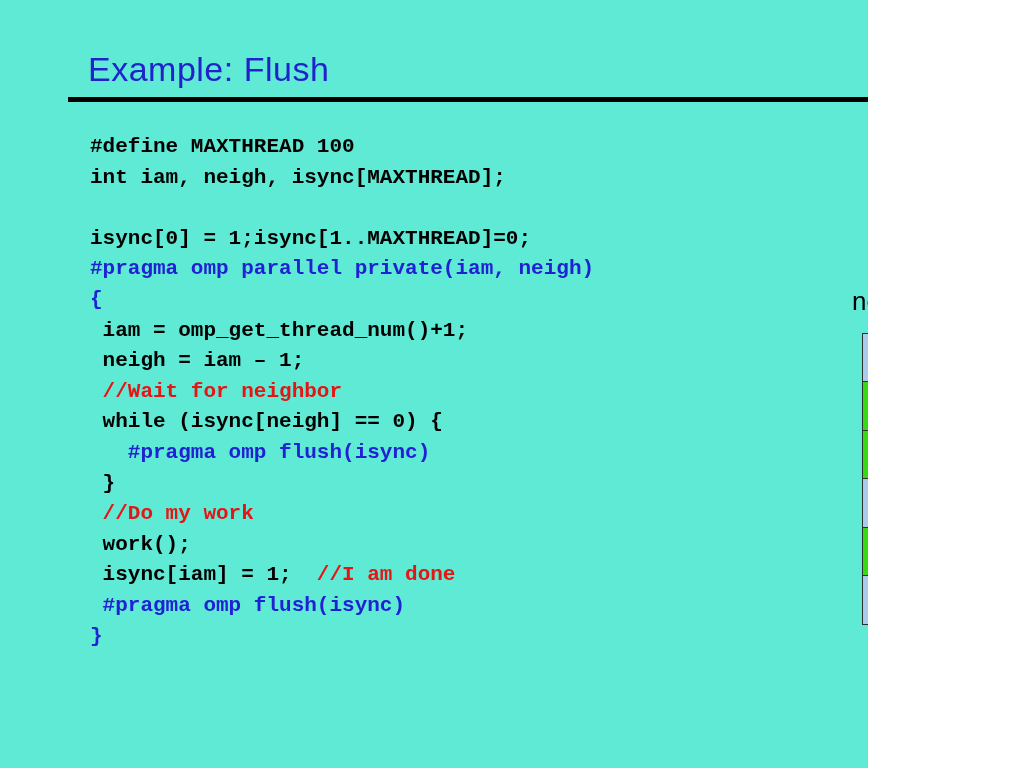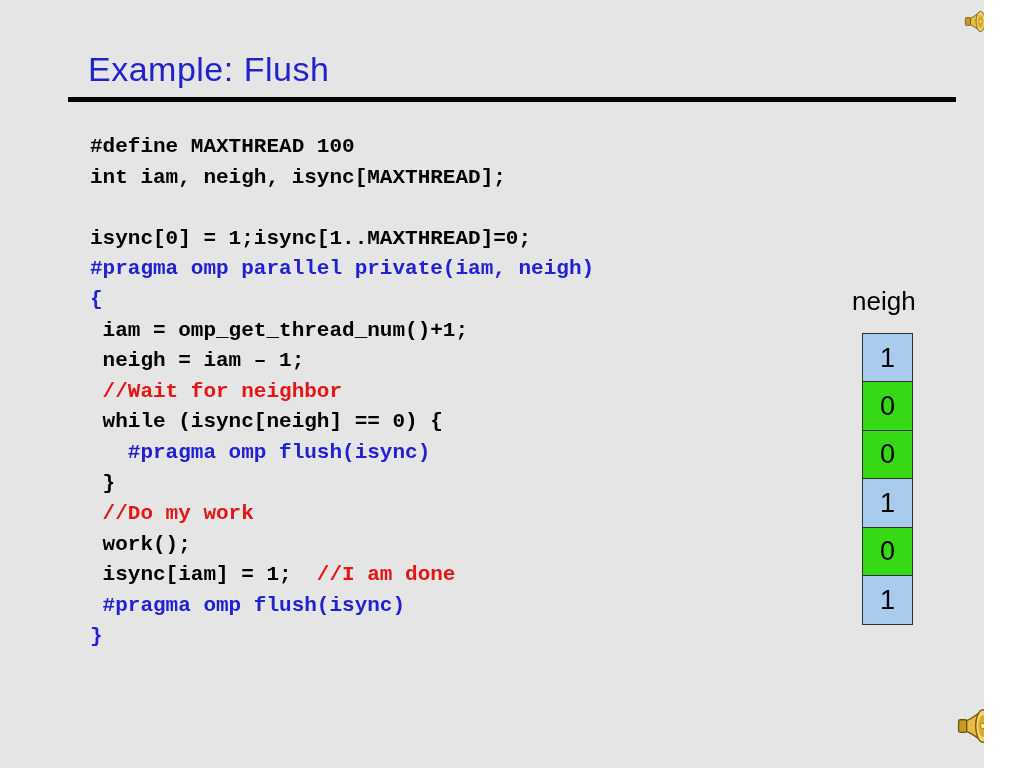--- a/index.html
+++ b/index.html
@@ -1,18 +1,18 @@
 <!DOCTYPE html>
 <html><head>
 <meta charset="utf-8">
 <style>
   html,body { margin:0; padding:0; }
   .slide {
-    position:relative; width:984px; height:768px;
-    background:#e5e5e5; overflow:hidden;
+    position:relative; width:868px; height:768px;
+    background:#5eead4; overflow:hidden;
     font-family:"Liberation Sans", sans-serif;
   }
   .title {
     position:absolute; left:88px; top:50px; margin:0;
     font-size:34px; font-weight:400; letter-spacing:0.5px;
   }
   .rule {
     position:absolute; left:68px; top:97px; width:888px; height:5px;
   }
   .code {

